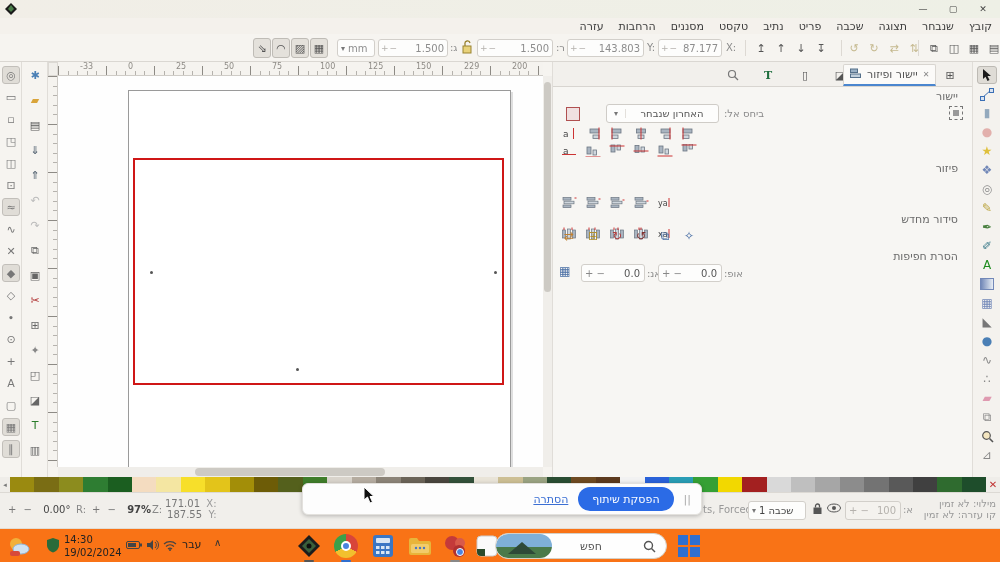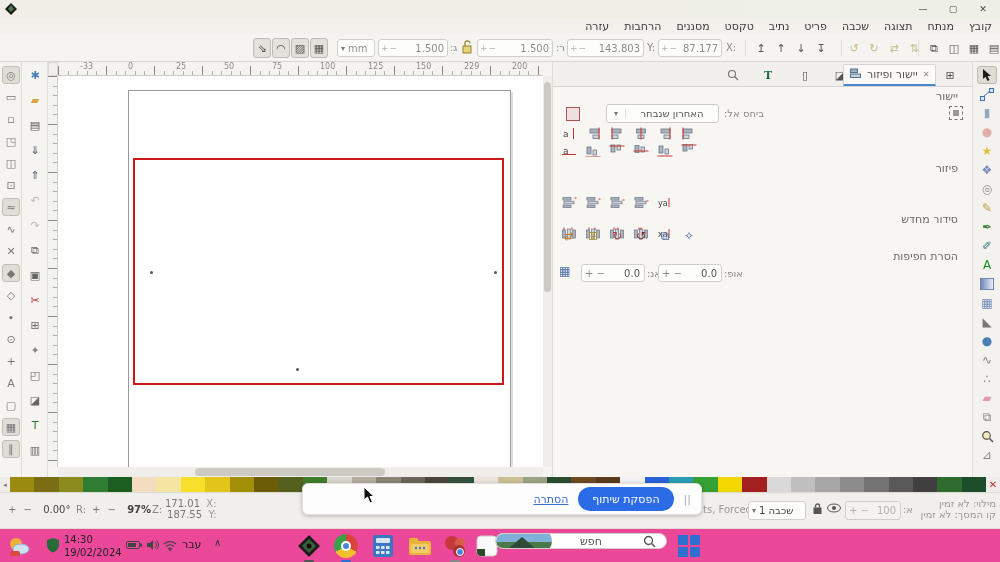--- a/index.html
+++ b/index.html
@@ -84,28 +84,28 @@
   .coords{line-height:11px;text-align:right;color:#777;font-size:10px;}
   #palette-scroll{left:760px;top:492px;width:90px;height:4px;background:#c9c6c0;border-radius:2px;}
   
   #notification{left:302px;top:483px;width:400px;height:32px;background:#fdfdfd;border:1px solid #e3e1dd;border-radius:6px;box-shadow:0 1px 4px rgba(0,0,0,0.25);z-index:30;display:flex;direction:rtl;align-items:center;gap:10px;padding:0 10px;box-sizing:border-box;}
   #notification .handle{color:#aaa;font-size:11px;}
   #notification .msg{font-size:11px;color:#333;white-space:nowrap;}
   #stop-share-btn{background:#2b6be6;color:#fff;border-radius:14px;height:24px;display:flex;align-items:center;justify-content:center;padding:0 14px;font-size:11px;white-space:nowrap;}
   #hide-link{color:#3b6fd4;text-decoration:underline;font-size:11px;}
   #mouse-cursor{left:362px;top:486px;z-index:40;}
   
-  #taskbar{left:0;top:528px;width:1000px;height:34px;background:#ec4899;border-top:1px solid #e3dcd2;box-sizing:border-box;}
+  #taskbar{left:0;top:528px;width:1000px;height:34px;background:#f97316;border-top:1px solid #e3dcd2;box-sizing:border-box;}
   .tk{position:absolute;}
   #tk-clock{left:64px;top:4px;font-size:10px;color:#222;line-height:13px;}
   #tk-lang{left:182px;top:9px;font-size:11px;color:#222;}
   #tk-chevron{left:214px;top:8px;font-size:10px;color:#333;}
   .appicon{position:absolute;top:4px;width:26px;height:26px;display:flex;align-items:center;justify-content:center;}
   .app-dash{position:absolute;top:31px;width:10px;height:2px;border-radius:1px;}
-  #tk-search{left:495px;top:4px;width:172px;height:16px;background:#fefefe;border:1px solid #d5d0c7;border-radius:13px;display:flex;align-items:center;overflow:hidden;box-sizing:border-box;justify-content:flex-end;}
+  #tk-search{left:495px;top:4px;width:172px;height:26px;background:#fefefe;border:1px solid #d5d0c7;border-radius:13px;display:flex;align-items:center;overflow:hidden;box-sizing:border-box;justify-content:flex-end;}
   #tk-search .thumb{width:56px;height:24px;border-radius:12px;background:linear-gradient(180deg,#7fb0d8 0 55%,#4a7a4a 55%);position:relative;overflow:hidden;}
   #tk-search .thumb:after{content:"";position:absolute;left:12px;top:8px;border-left:14px solid transparent;border-right:14px solid transparent;border-bottom:12px solid #2e4a38;}
   #tk-search .stext{flex:1;text-align:left;color:#555;font-size:11px;padding-left:28px;}
   #tk-search .mag{padding-right:10px;display:flex;}
   #tk-start{left:678px;top:6px;width:22px;height:22px;display:grid;grid-template-columns:10px 10px;grid-template-rows:10px 10px;gap:2px;}
   #tk-start span{background:#2f6fd0;}
   .chrome-ball{width:24px;height:24px;border-radius:50%;background:conic-gradient(#d8453a 0 120deg,#f2c02e 120deg 240deg,#3aa049 240deg 360deg);position:relative;}
   .chrome-ball:after{content:"";position:absolute;left:7px;top:7px;width:10px;height:10px;border-radius:50%;background:#4a84e0;border:2px solid #fff;box-sizing:border-box;}
 </style>
 </head>
@@ -122,21 +122,21 @@
     </span>
     <div id="win-controls" class="abs">
       <span class="winbtn">—</span>
       <span class="winbtn">▢</span>
       <span class="winbtn">✕</span>
     </div>
   </div>
 
   <div id="menubar" class="abs">
       <div class="menu-item">קובץ</div>
-      <div class="menu-item">מנתח</div>
+      <div class="menu-item">שנבחר</div>
       <div class="menu-item">תצוגה</div>
       <div class="menu-item">שכבה</div>
       <div class="menu-item">פריט</div>
       <div class="menu-item">נתיב</div>
       <div class="menu-item">טקסט</div>
       <div class="menu-item">מסננים</div>
       <div class="menu-item">הרחבות</div>
       <div class="menu-item">עזרה</div>
     </div>
 
@@ -617,21 +617,21 @@
           <circle cx="7" cy="5" r="2" fill="#555"></circle>
         </svg>
     </span>
     <div class="sbbox" style="left:845px;top:8px;width:56px;background:#f4f2ee;">
       <span class="pm" style="padding:0 3px;color:#b5b2ad;">+ −</span>
       <span style="flex:1;text-align:right;padding-right:4px;color:#b5b2ad;">100</span>
     </div>
     <span class="sb" style="left:903px;top:11px;color:#999;" dir="rtl">א:</span>
     <div class="sb coords" dir="rtl" style="right:4px;top:5px;color:#999;">
       <div><span>מילוי:</span> <span>לא זמין</span></div>
-      <div><span>קו המסך:</span> <span>לא זמין</span></div>
+      <div><span>קו עזרה:</span> <span>לא זמין</span></div>
     </div>
   </div>
 
   <div id="notification" class="abs">
     <span class="handle">||</span>
     <span id="stop-share-btn">הפסקת שיתוף</span>
     <span id="hide-link">הסתרה</span>
   </div>
   <span id="mouse-cursor" class="abs">
     <svg width="13" height="18">

